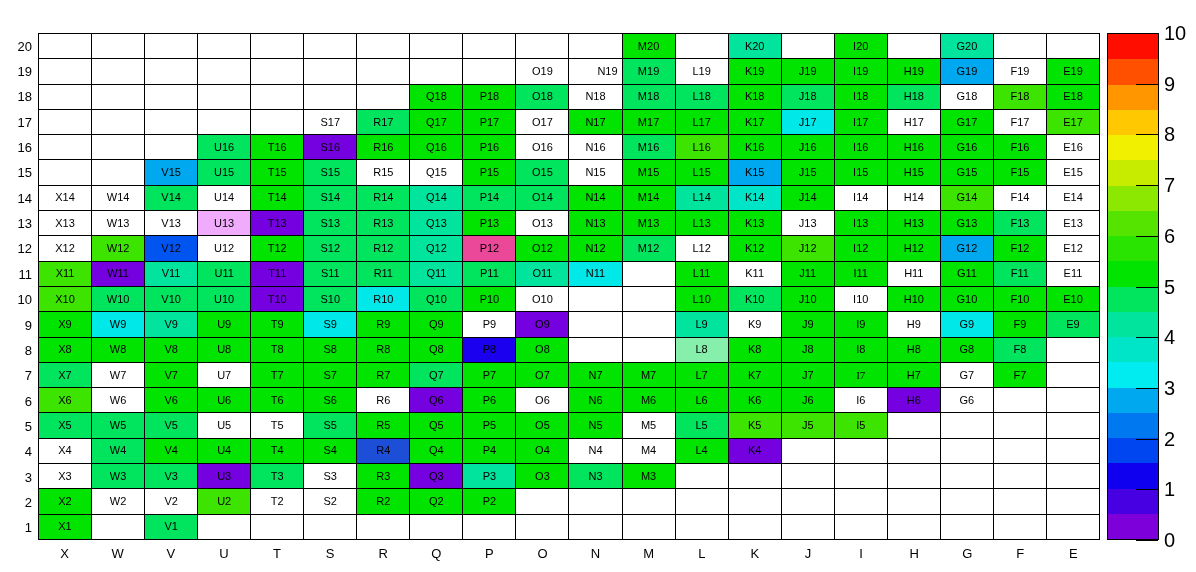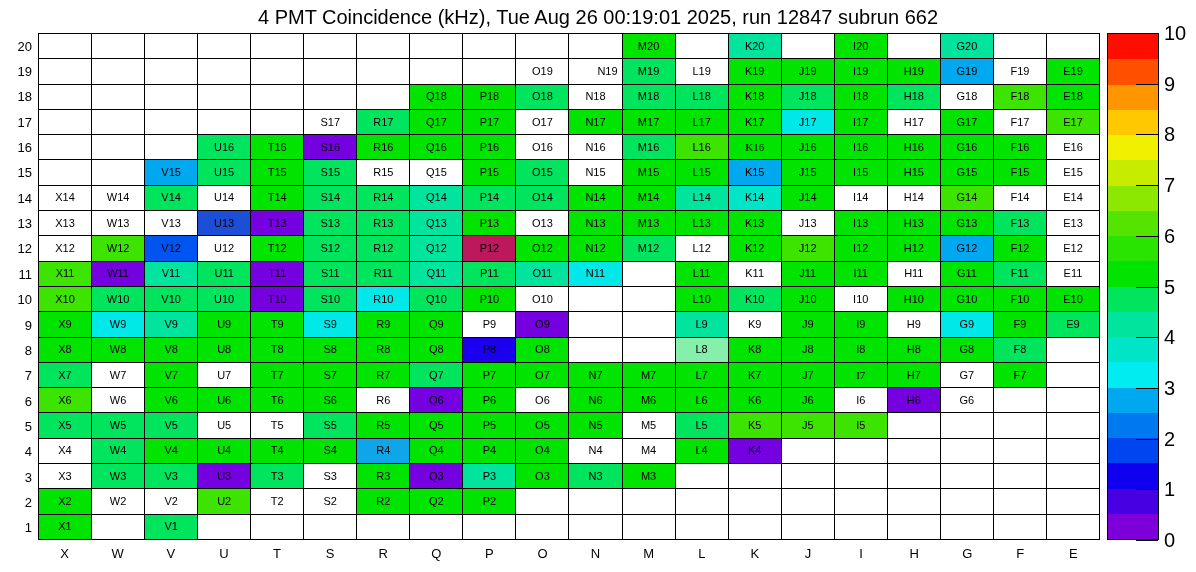--- a/index.html
+++ b/index.html
@@ -18,21 +18,20 @@
   #colorbar{position:absolute;left:1107px;top:33px;width:52px;height:507px;
             border:1px solid #000;box-sizing:border-box;display:flex;flex-direction:column;}
   .cbseg{flex:1 1 0;}
   .cbtick{position:absolute;width:22px;height:1px;background:#000;left:1136px;}
   .cbticklab{position:absolute;left:1164px;font-size:20px;transform:translateY(-50%);}
 </style>
 </head>
 <body>
 
 <div id="canvas">
-  <div id="title">4 PMT Coincidence (kHz), Tue Aug 26 00:19:01 2025, run 12847 subrun 662</div>
   <div id="grid">
       <div class="cell"></div>
       <div class="cell"></div>
       <div class="cell"></div>
       <div class="cell"></div>
       <div class="cell"></div>
       <div class="cell"></div>
       <div class="cell"></div>
       <div class="cell"></div>
       <div class="cell"></div>
@@ -219,21 +218,21 @@
       </div>
       <div class="cell" style="background: rgb(255, 255, 255);">
         <span>N16</span>
       </div>
       <div class="cell" style="background: rgb(0, 228, 94);">
         <span>M16</span>
       </div>
       <div class="cell" style="background: rgb(60, 228, 0);">
         <span>L16</span>
       </div>
-      <div class="cell" style="background: rgb(0, 228, 0); font-family: Liberation Serif, serif;">
+      <div class="cell" style="background: rgb(0, 228, 0);">
         <span>K16</span>
       </div>
       <div class="cell" style="background: rgb(0, 228, 0);">
         <span>J16</span>
       </div>
       <div class="cell" style="background: rgb(0, 228, 0);">
         <span>I16</span>
       </div>
       <div class="cell" style="background: rgb(0, 228, 0);">
         <span>H16</span>
@@ -365,21 +364,21 @@
       </div>
       <div class="cell" style="background: rgb(255, 255, 255);">
         <span>X13</span>
       </div>
       <div class="cell" style="background: rgb(255, 255, 255);">
         <span>W13</span>
       </div>
       <div class="cell" style="background: rgb(255, 255, 255);">
         <span>V13</span>
       </div>
-      <div class="cell" style="background: #1d4ed8;">
+      <div class="cell" style="background: #f0abfc;">
         <span>U13</span>
       </div>
       <div class="cell" style="background: rgb(117, 0, 224);">
         <span>T13</span>
       </div>
       <div class="cell" style="background: rgb(0, 228, 94);">
         <span>S13</span>
       </div>
       <div class="cell" style="background: rgb(0, 228, 94);">
         <span>R13</span>
@@ -440,21 +439,21 @@
       </div>
       <div class="cell" style="background: rgb(0, 228, 94);">
         <span>S12</span>
       </div>
       <div class="cell" style="background: rgb(0, 228, 94);">
         <span>R12</span>
       </div>
       <div class="cell" style="background: rgb(0, 228, 158);">
         <span>Q12</span>
       </div>
-      <div class="cell" style="background: #be185d;">
+      <div class="cell" style="background: #ec4899;">
         <span>P12</span>
       </div>
       <div class="cell" style="background: rgb(0, 228, 0);">
         <span>O12</span>
       </div>
       <div class="cell" style="background: rgb(0, 228, 0);">
         <span>N12</span>
       </div>
       <div class="cell" style="background: rgb(0, 228, 94);">
         <span>M12</span>
@@ -884,21 +883,21 @@
       </div>
       <div class="cell" style="background: rgb(0, 228, 0);">
         <span>U4</span>
       </div>
       <div class="cell" style="background: rgb(0, 228, 0);">
         <span>T4</span>
       </div>
       <div class="cell" style="background: rgb(0, 228, 0);">
         <span>S4</span>
       </div>
-      <div class="cell" style="background: #0ea5e9;">
+      <div class="cell" style="background: #1d4ed8;">
         <span>R4</span>
       </div>
       <div class="cell" style="background: rgb(0, 228, 0);">
         <span>Q4</span>
       </div>
       <div class="cell" style="background: rgb(0, 228, 0);">
         <span>P4</span>
       </div>
       <div class="cell" style="background: rgb(0, 228, 0);">
         <span>O4</span>

